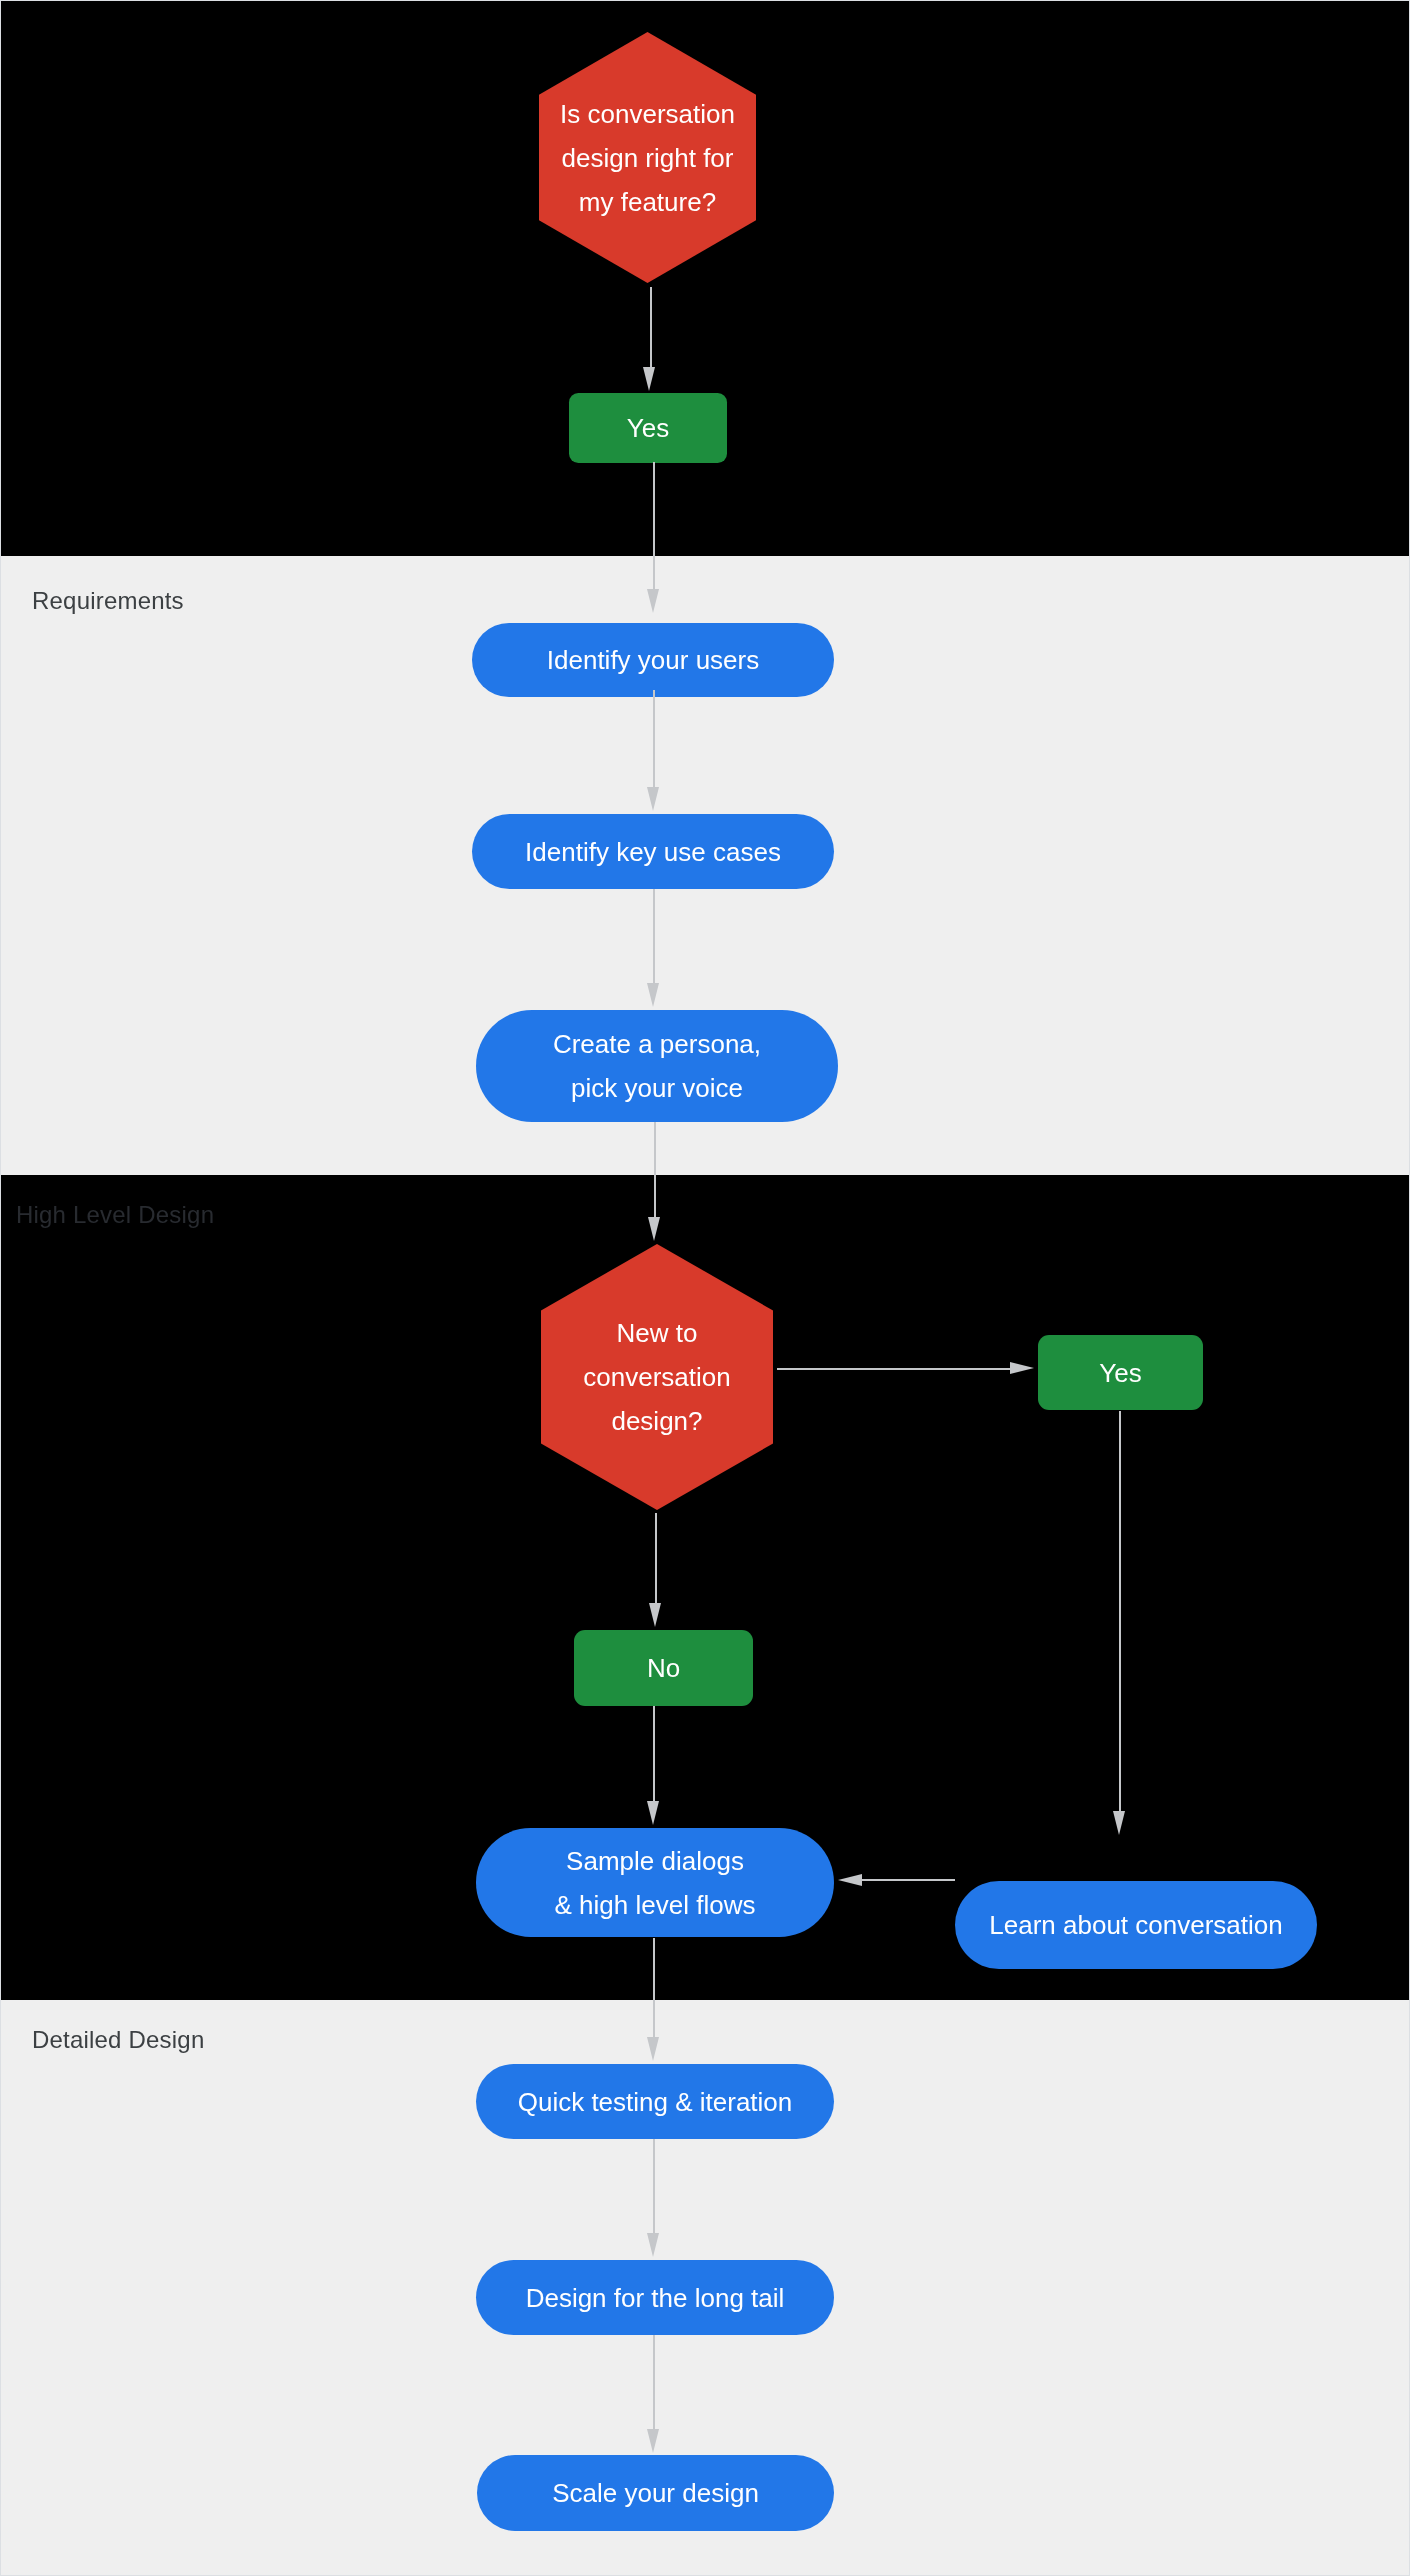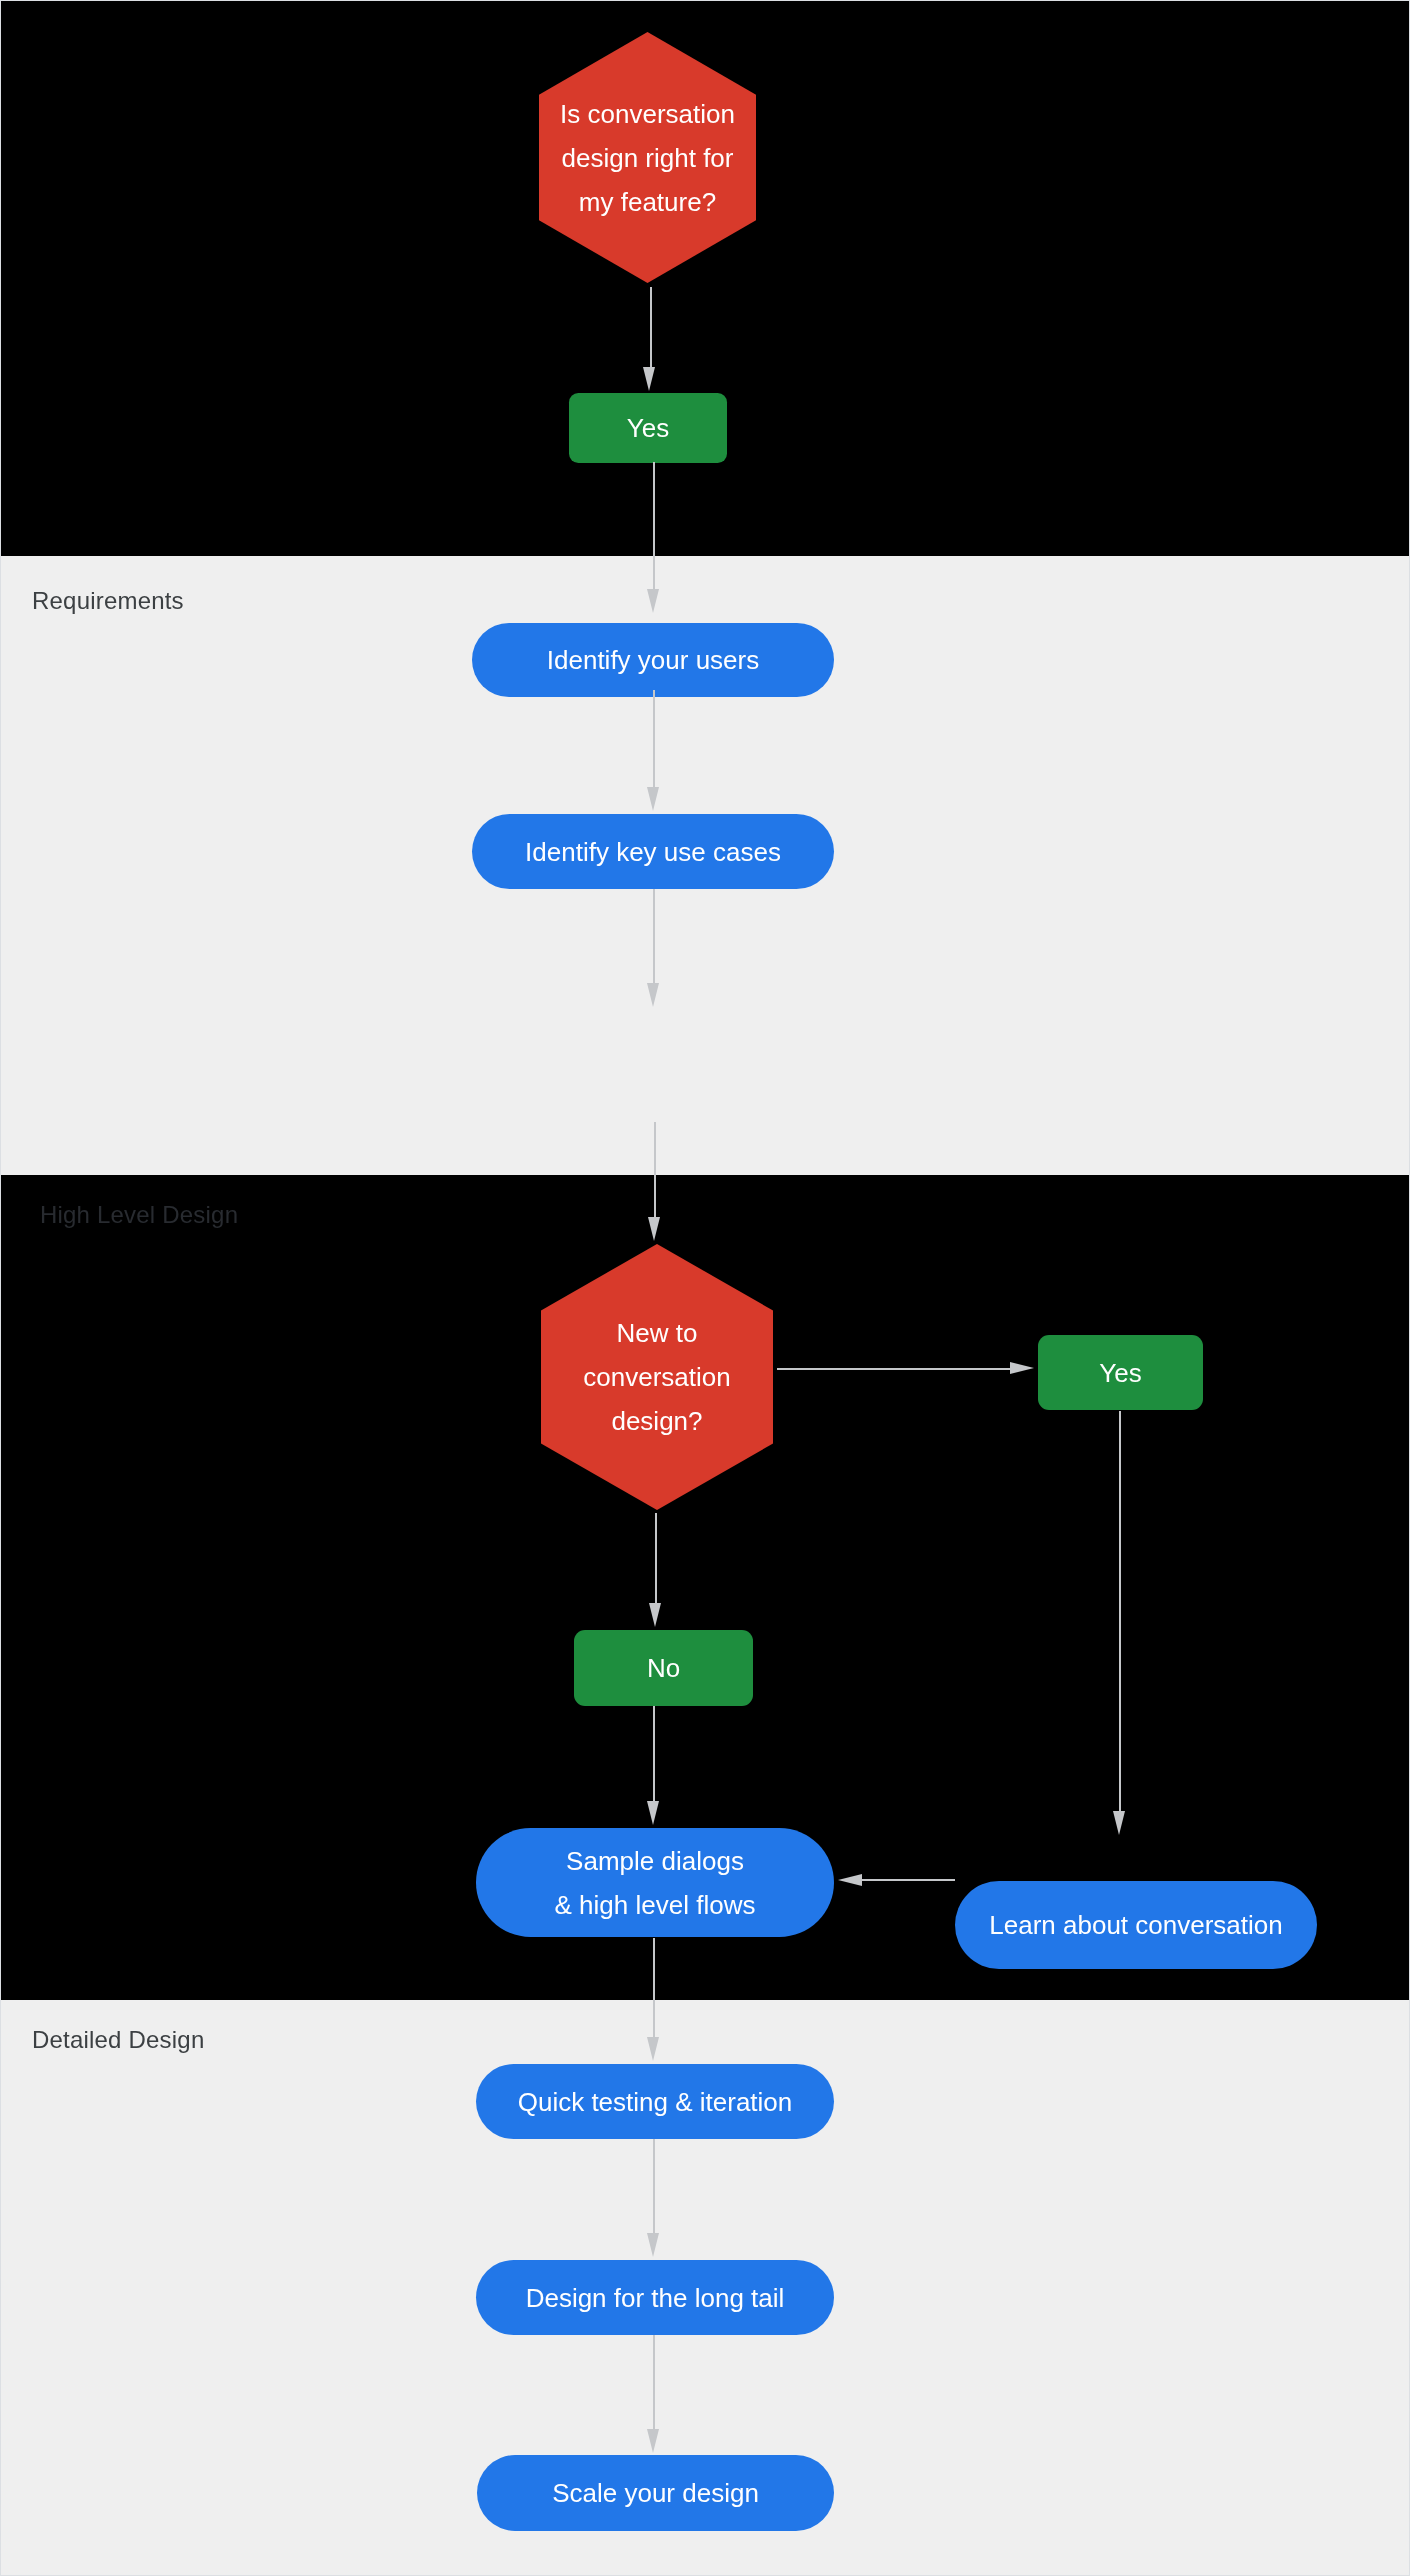--- a/index.html
+++ b/index.html
@@ -45,21 +45,21 @@
 <body>
 
 <div id="canvas">
 
   <div class="section sec-dark" style="top:0;height:555px"></div>
   <div class="section sec-light" style="top:555px;height:619px"></div>
   <div class="section sec-dark" style="top:1174px;height:825px"></div>
   <div class="section sec-light" style="top:1999px;height:577px"></div>
 
   <div class="section-header" style="left:31px;top:581px">Requirements</div>
-  <div class="section-header dim" style="left:39px;top:1195px">High Level Design</div>
+  <div class="section-header dim" style="left:15px;top:1195px">High Level Design</div>
   <div class="section-header" style="left:31px;top:2020px">Detailed Design</div>
 
   <div class="node hex" style="left:538px;top:31px;width:217px;height:251px">
     <div>Is conversation</div>
     <div>design right for</div>
     <div>my feature?</div>
   </div>
 
   <div class="vline" style="left:649px;top:286px;height:80px"></div>
   <div class="ah ah-down" style="left:642px;top:366px"></div>
@@ -72,20 +72,24 @@
   <div class="node pill" style="left:471px;top:622px;width:362px;height:74px">Identify your users</div>
 
   <div class="vline" style="left:652px;top:689px;height:97px"></div>
   <div class="ah ah-down" style="left:646px;top:786px"></div>
 
   <div class="node pill" style="left:471px;top:813px;width:362px;height:75px">Identify key use cases</div>
 
   <div class="vline" style="left:652px;top:888px;height:94px"></div>
   <div class="ah ah-down" style="left:646px;top:982px"></div>
 
+  <div class="node pill" style="left:475px;top:1009px;width:362px;height:112px">
+    <div>Create a persona,</div>
+    <div>pick your voice</div>
+  </div>
 
   <div class="vline" style="left:653px;top:1121px;height:95px"></div>
   <div class="ah ah-down" style="left:647px;top:1216px"></div>
 
   <div class="node hex" style="left:540px;top:1243px;width:232px;height:266px">
     <div>New to</div>
     <div>conversation</div>
     <div>design?</div>
   </div>
 

